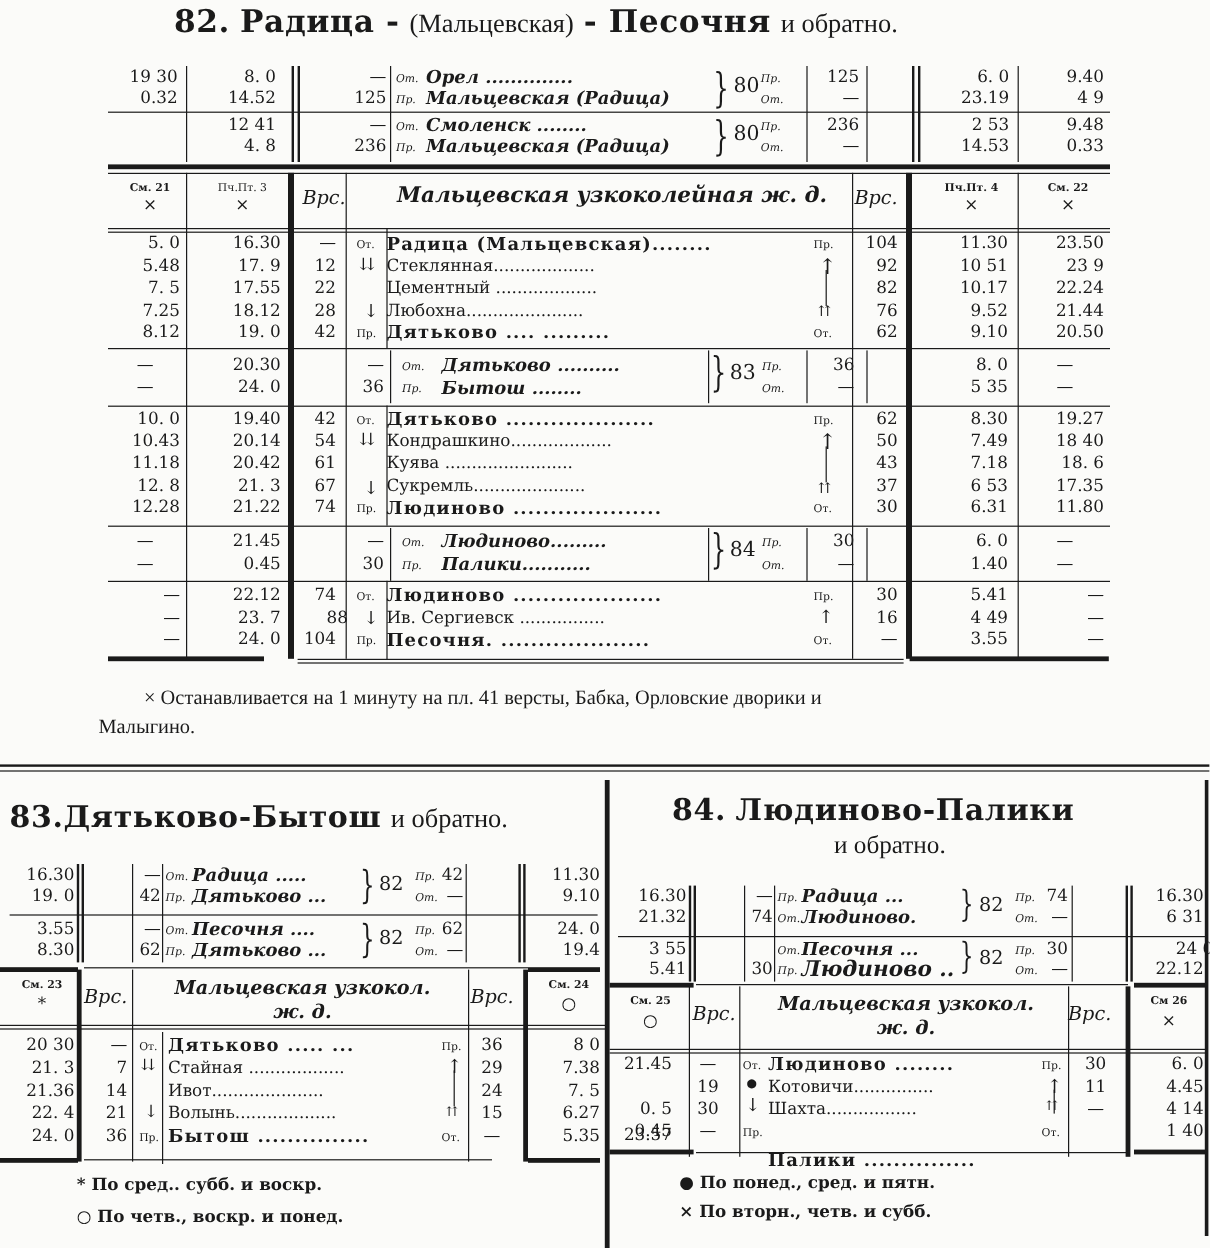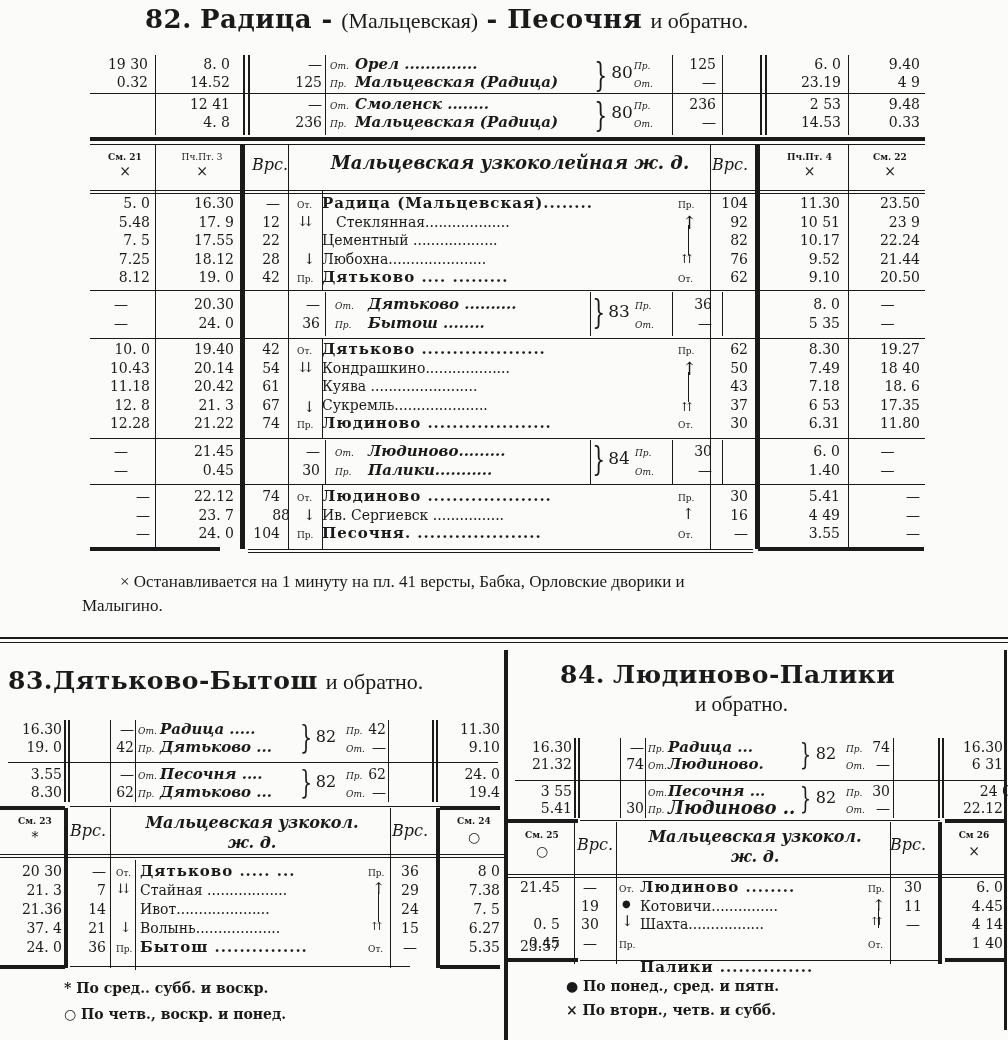--- a/index.html
+++ b/index.html
@@ -103,21 +103,21 @@
     <div class="t small" style="left: 297px; top: 196px; width: 24px;">От.</div>
     <div class="t " style="left: 322px; top: 194px; width: 380px; font-weight: 900; letter-spacing: 1px; font-size: 15px;">Радица (Мальцевская)........</div>
     <div class="t small" style="left: 678px; top: 196px; width: 24px;">Пр.</div>
     <div class="t r" style="left: 714px; top: 194px; width: 34px;">104</div>
     <div class="t r" style="left: 770px; top: 194px; width: 70px;">11.30</div>
     <div class="t r" style="left: 855px; top: 194px; width: 65px;">23.50</div>
     <div class="t r" style="left: 92px; top: 212.6px; width: 58px;">5.48</div>
     <div class="t r" style="left: 162px; top: 212.6px; width: 72px;">17. 9</div>
     <div class="t r" style="left: 245px; top: 212.6px; width: 35px;">12</div>
     <div class="t small" style="left: 297px; top: 214.6px; width: 24px;"></div>
-    <div class="t " style="left: 322px; top: 212.6px; width: 380px; margin-left: 14px;">Стеклянная...................</div>
+    <div class="t " style="left: 322px; top: 212.6px; width: 380px;">Стеклянная...................</div>
     <div class="t small" style="left: 678px; top: 214.6px; width: 24px;"></div>
     <div class="t r" style="left: 714px; top: 212.6px; width: 34px;">92</div>
     <div class="t r" style="left: 770px; top: 212.6px; width: 70px;">10 51</div>
     <div class="t r" style="left: 855px; top: 212.6px; width: 65px;">23 9</div>
     <div class="t r" style="left: 92px; top: 231.2px; width: 58px;">7. 5</div>
     <div class="t r" style="left: 162px; top: 231.2px; width: 72px;">17.55</div>
     <div class="t r" style="left: 245px; top: 231.2px; width: 35px;">22</div>
     <div class="t small" style="left: 297px; top: 233.2px; width: 24px;"></div>
     <div class="t " style="left: 322px; top: 231.2px; width: 380px;">Цементный ...................</div>
     <div class="t small" style="left: 678px; top: 233.2px; width: 24px;"></div>
@@ -369,21 +369,21 @@
     <div class="t small" style="left: 368px; top: 883px; width: 20px;"></div>
     <div class="t c" style="left: 395px; top: 881px; width: 30px;">29</div>
     <div class="t r" style="left: 440px; top: 881px; width: 60px;">7.38</div>
     <div class="t r" style="left: 4px; top: 900px; width: 58px;">21.36</div>
     <div class="t r" style="left: 70px; top: 900px; width: 36px;">14</div>
     <div class="t small" style="left: 116px; top: 902px; width: 20px;"></div>
     <div class="t " style="left: 140px; top: 900px; width: 250px;">Ивот.....................</div>
     <div class="t small" style="left: 368px; top: 902px; width: 20px;"></div>
     <div class="t c" style="left: 395px; top: 900px; width: 30px;">24</div>
     <div class="t r" style="left: 440px; top: 900px; width: 60px;">7. 5</div>
-    <div class="t r" style="left: 4px; top: 919px; width: 58px;">37. 4</div>
+    <div class="t r" style="left: 4px; top: 919px; width: 58px;">22. 4</div>
     <div class="t r" style="left: 70px; top: 919px; width: 36px;">21</div>
     <div class="t small" style="left: 116px; top: 921px; width: 20px;"></div>
     <div class="t " style="left: 140px; top: 919px; width: 250px;">Волынь...................</div>
     <div class="t small" style="left: 368px; top: 921px; width: 20px;"></div>
     <div class="t c" style="left: 395px; top: 919px; width: 30px;">15</div>
     <div class="t r" style="left: 440px; top: 919px; width: 60px;">6.27</div>
     <div class="t r" style="left: 4px; top: 938px; width: 58px;">24. 0</div>
     <div class="t r" style="left: 70px; top: 938px; width: 36px;">36</div>
     <div class="t small" style="left: 116px; top: 940px; width: 20px;">Пр.</div>
     <div class="t " style="left: 140px; top: 938px; width: 250px; font-weight: 900; letter-spacing: 1px; font-size: 15px;">Бытош ...............</div>

